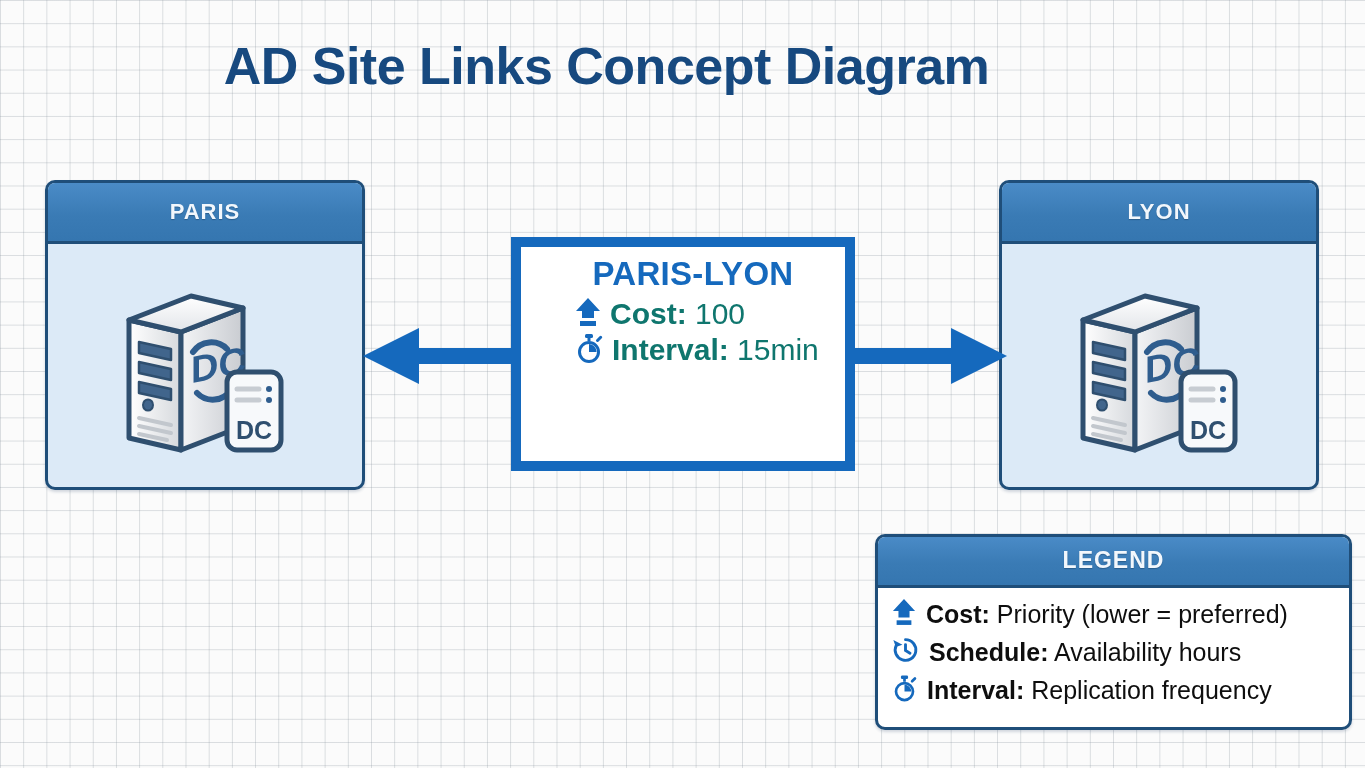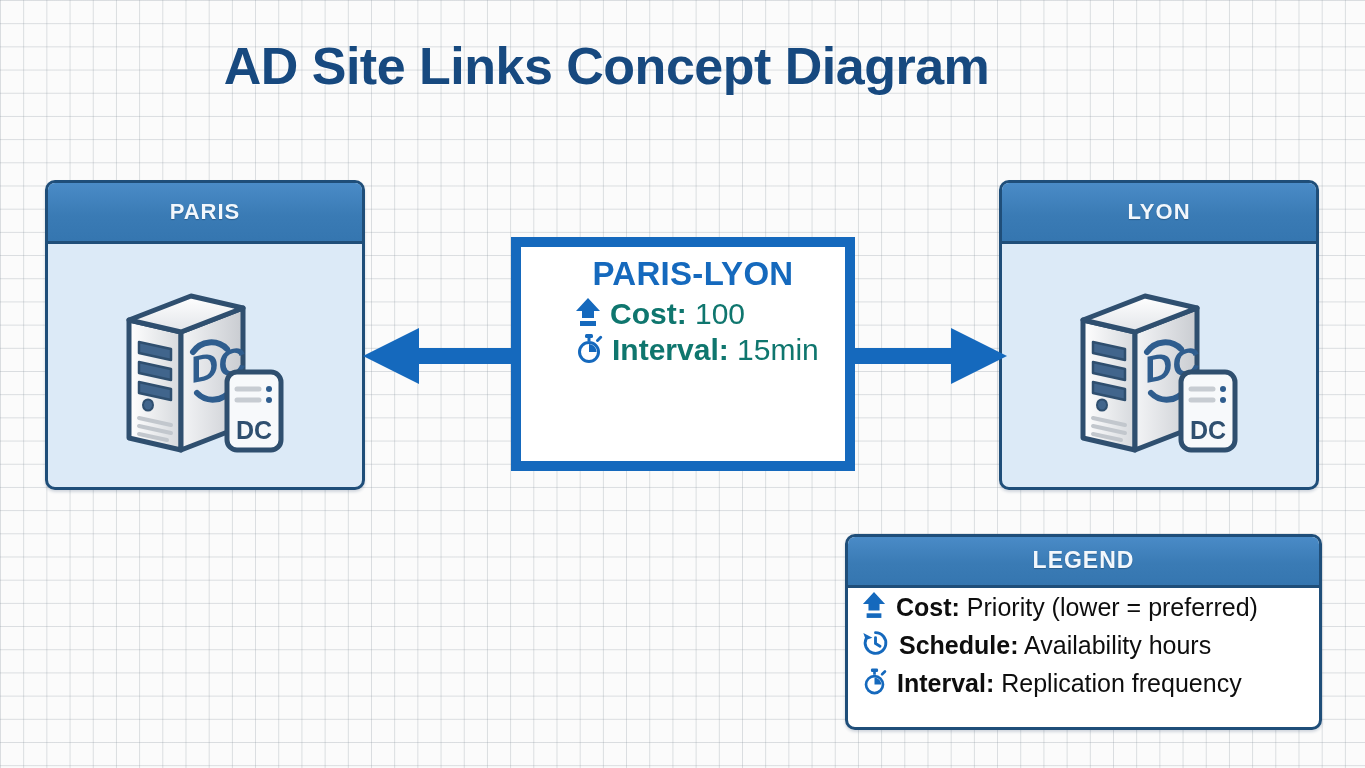--- a/index.html
+++ b/index.html
@@ -64,33 +64,33 @@
     display:flex;align-items:center;gap:9px;
     width:100%;padding-left:34px;box-sizing:border-box;
     margin-top:2px;
   }
   .link-row .txt{font-size:30px;color:#0f766e;white-space:nowrap;}
   .link-row .txt b{font-weight:bold;}
   .ico{flex:0 0 auto;display:block;}
 
   
   #legend-box{
-    position:absolute;left:845px;top:534px;width:477px;height:196px;
+    position:absolute;left:875px;top:534px;width:477px;height:196px;
     border:3px solid #1f4e79;border-radius:10px;background:#ffffff;
     box-sizing:border-box;overflow:hidden;
     box-shadow:0 2px 3px rgba(20,50,90,0.18);
   }
   #legend-header{
     height:48px;line-height:47px;text-align:center;
     background:linear-gradient(to bottom,#4a8bc7 0%,#3a7bb5 55%,#3576b0 100%);
     border-bottom:3px solid #1f4e79;
     color:#f2f7fc;font-size:23px;font-weight:bold;letter-spacing:1px;
     text-shadow:0 1px 1px rgba(10,40,70,0.35);
   }
-  #legend-body{padding:3px 0 0 14px;}
+  #legend-body{padding:10px 0 0 14px;}
   .legend-row{display:flex;align-items:center;gap:10px;margin-bottom:6px;}
   .legend-row .txt{font-size:25px;color:#0e0e0e;white-space:nowrap;}
   .legend-row .txt b{font-weight:bold;}
 </style>
 </head>
 <body>
 
 <div id="page-title">AD Site Links Concept Diagram</div>
 
 <div class="site-box paris">

